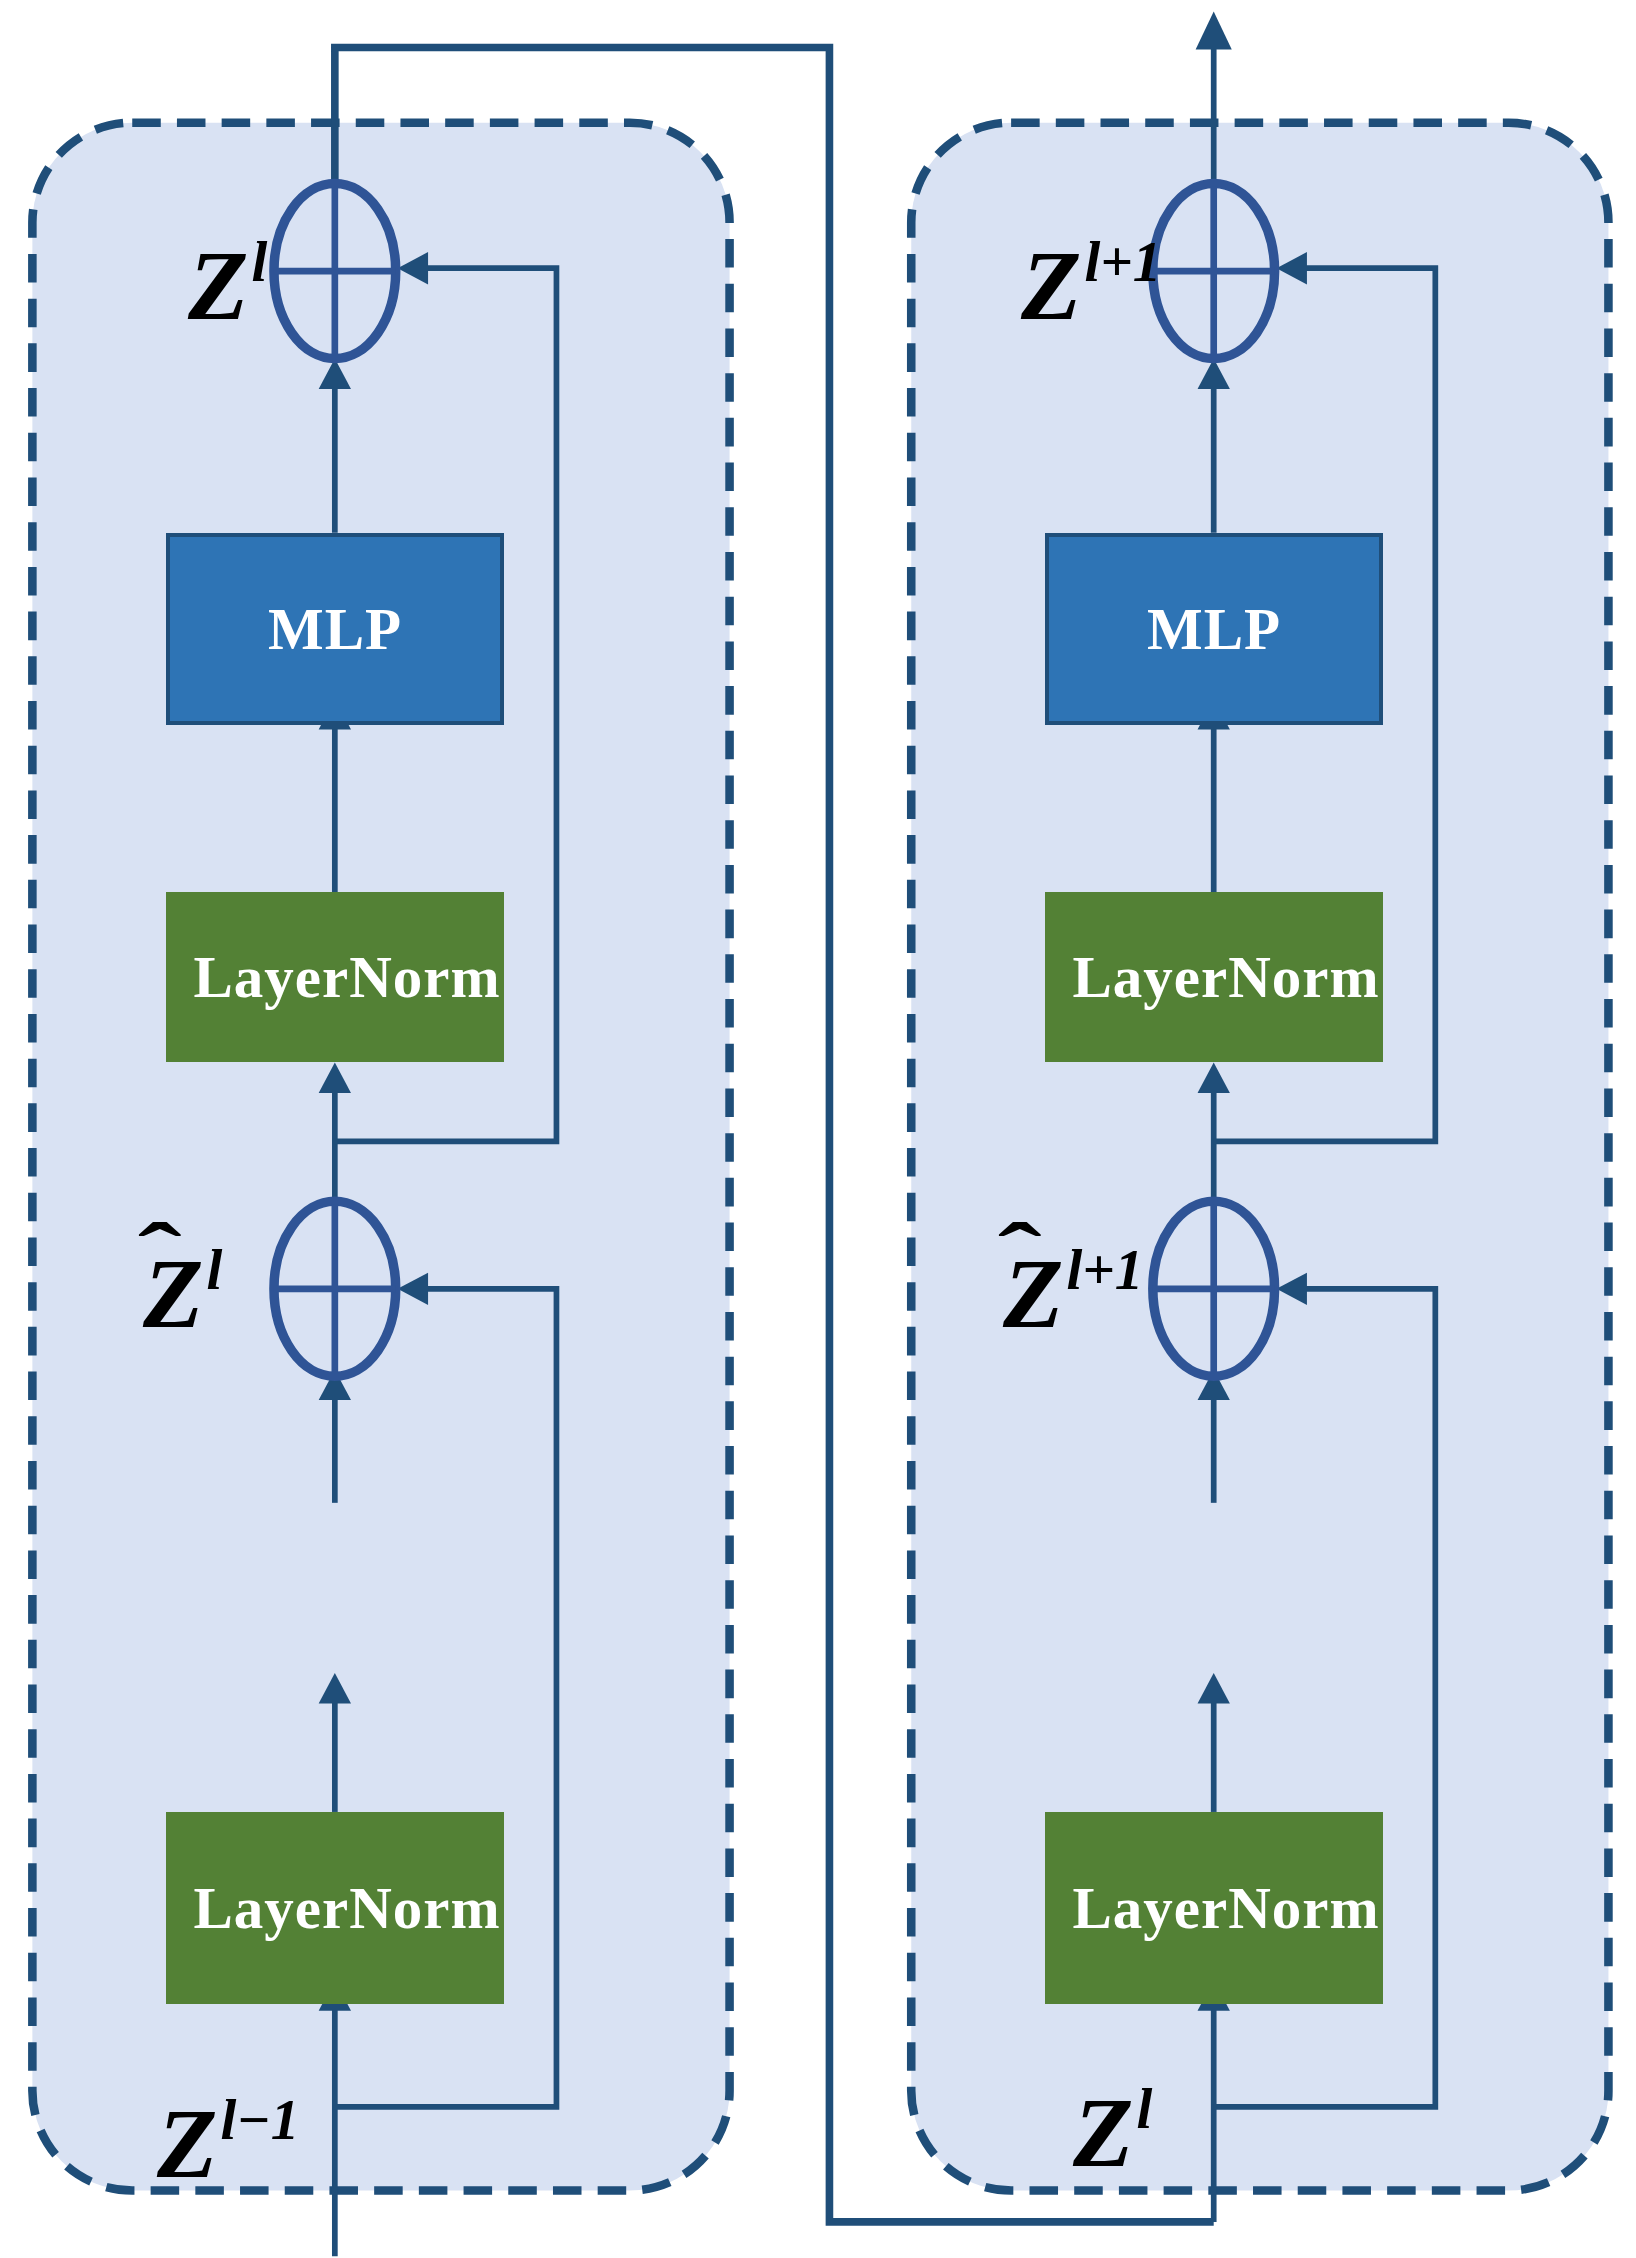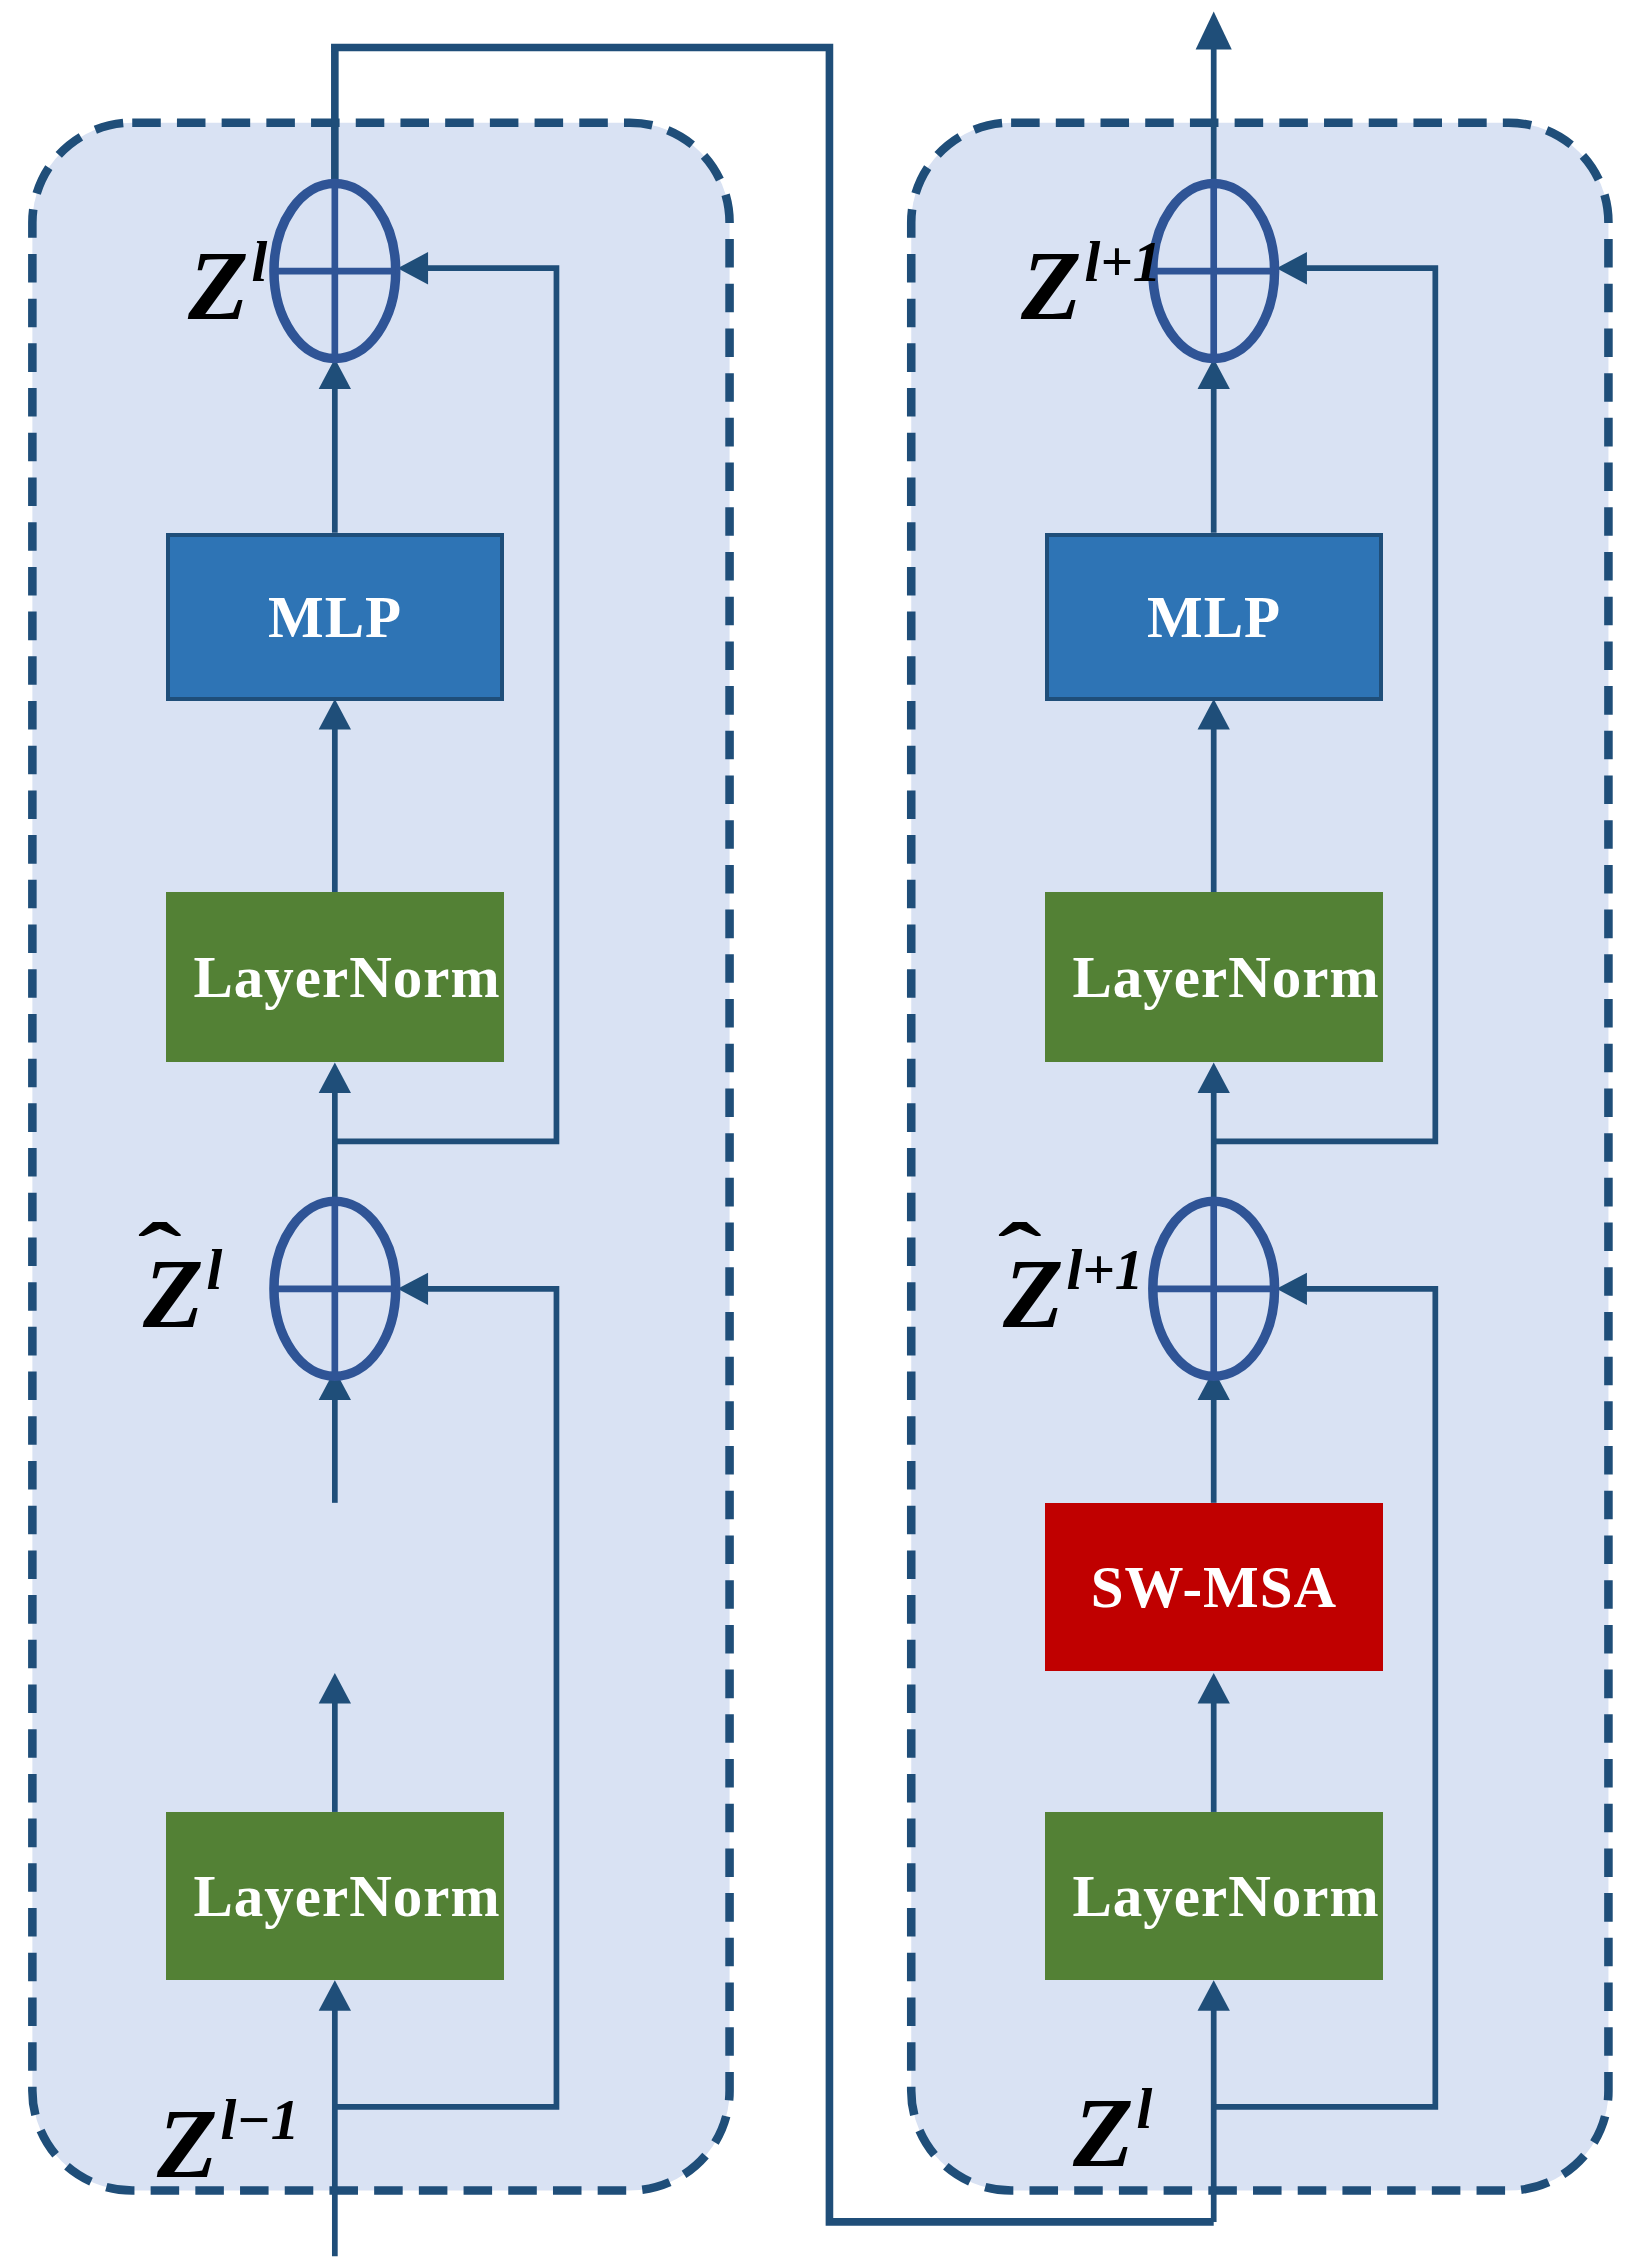--- a/index.html
+++ b/index.html
@@ -39,21 +39,21 @@
     fill:none;
   }
   .plusbar{
     stroke:var(--plus,#2f5496);
     stroke-width:7;
     fill:none;
   }
   .arrow{fill:var(--line,#1f4e79);stroke:none;}
   .box{
     position:absolute;
-    width:338px;height:168px;
+    width:338px;height:192px;
     box-sizing:border-box;
     display:flex;align-items:center;justify-content:center;
     color:var(--box-text,#ffffff);
     font-weight:bold;
     font-size:59px;
     letter-spacing:1px;
     text-align:center;
   }
   .box-blue{background:var(--box-blue,#2e74b5);border:4.8px solid var(--line,#1f4e79);}
   .box-green{background:var(--box-green,#538135);padding-left:24px;}
@@ -176,23 +176,20 @@
   <div class="box box-green" style="left:166px;top:1812px;">
     <span>LayerNorm</span>
   </div>
 
   <div class="box box-blue" style="left:1045px;top:533px;">
     <span>MLP</span>
   </div>
   <div class="box box-green" style="left:1045px;top:892px;height:170px;">
     <span>LayerNorm</span>
   </div>
-  <div class="box box-red" style="left:1045px;top:1503px;">
-    <span>SW-MSA</span>
-  </div>
   <div class="box box-green" style="left:1045px;top:1812px;">
     <span>LayerNorm</span>
   </div>
 
   <div class="zlabel" style="left:188px;top:236px;">
     <span class="zwrap"><span class="zhat"></span><span>Z</span></span><span class="zsup">l</span>
   </div>
   <div class="zlabel" style="left:143px;top:1244px;">
     <span class="zwrap"><span class="zhat">ˆ</span><span>Z</span></span><span class="zsup">l</span>
   </div>

